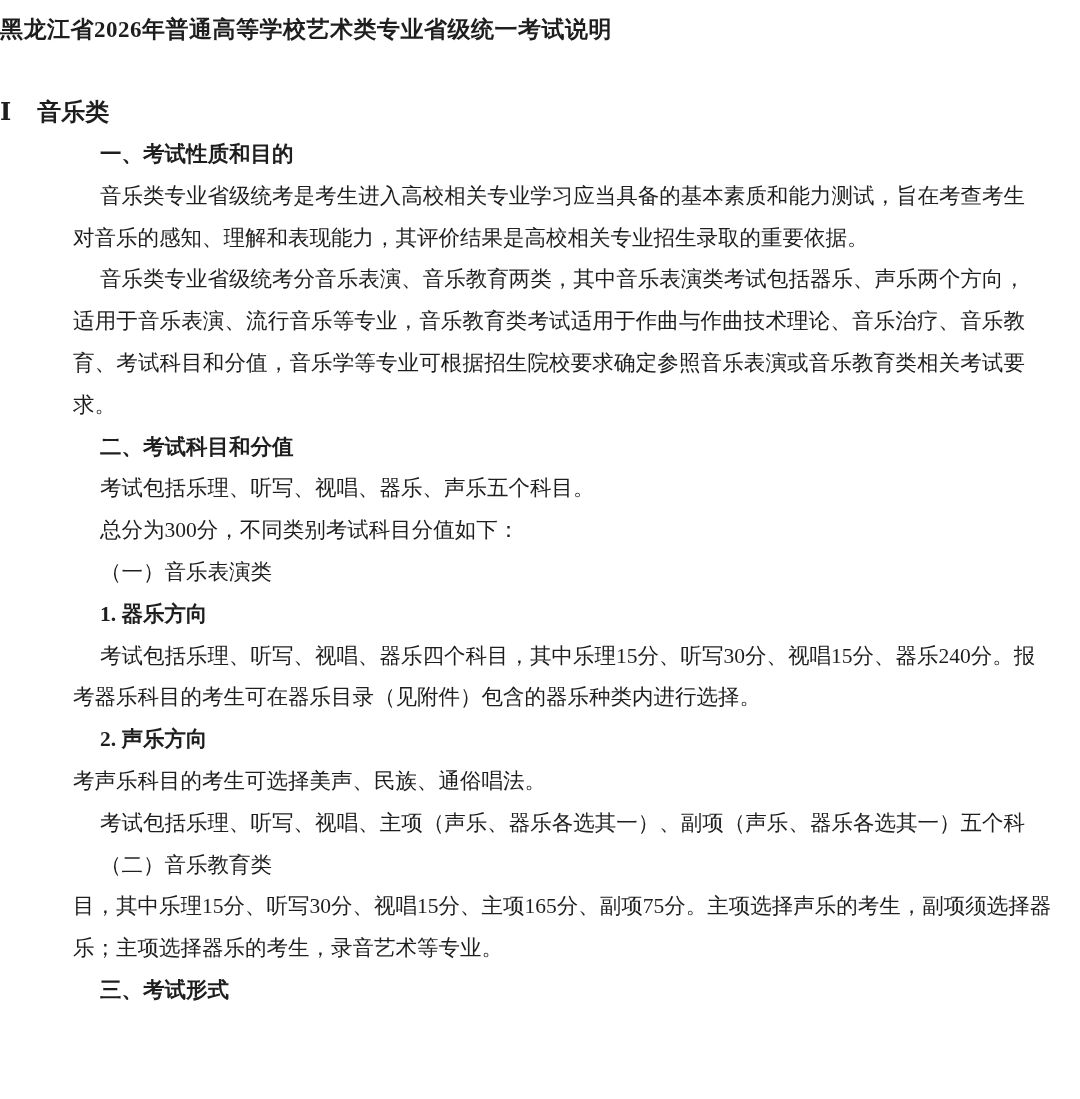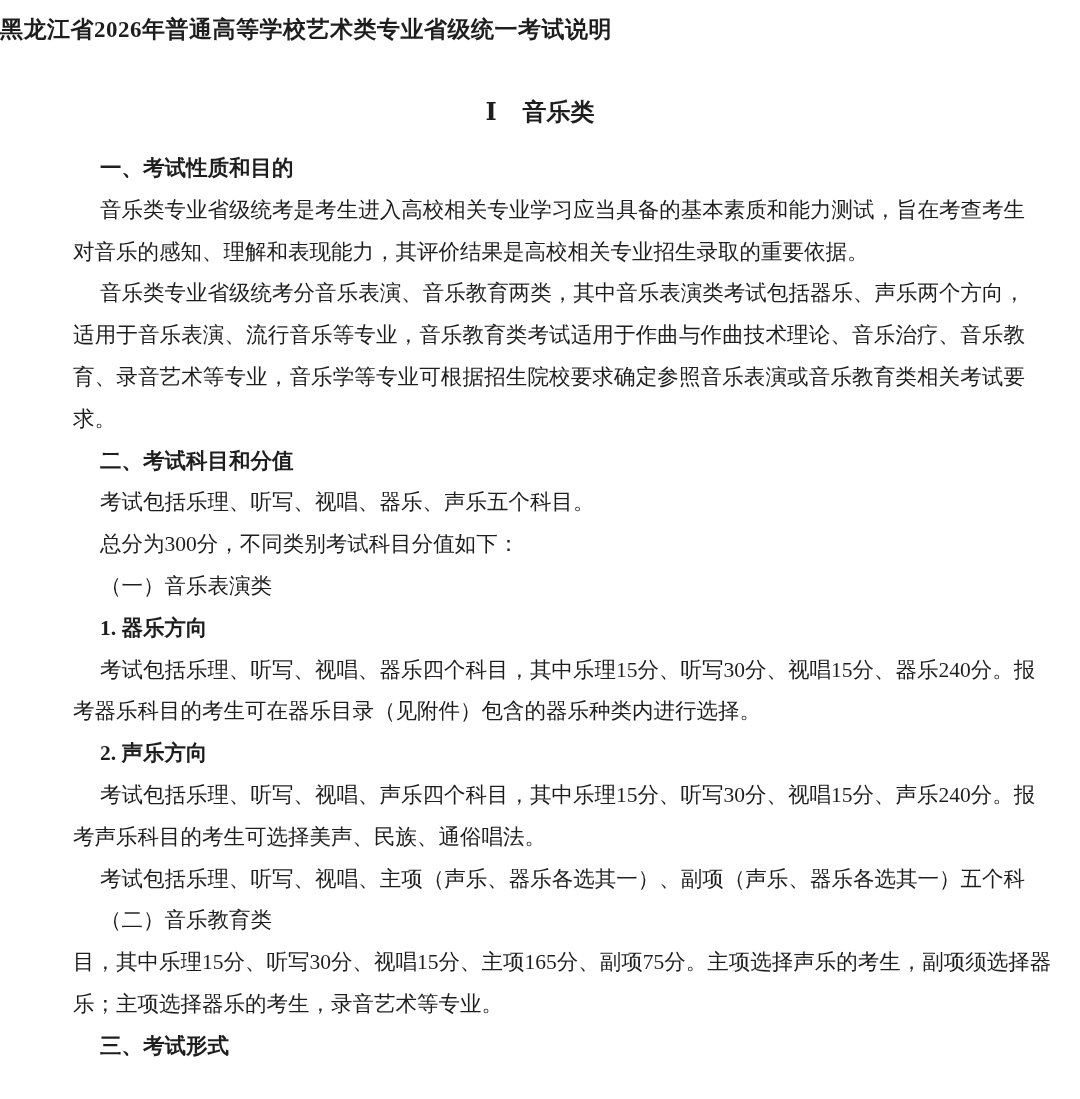--- a/index.html
+++ b/index.html
@@ -25,34 +25,32 @@
     font-size: 23px;
     font-weight: bold;
     letter-spacing: 0.5px;
   }
   .category-heading {
     position: absolute;
     top: 96px;
     left: 0;
     right: 0;
     margin: 0;
-    text-align: center;
     font-size: 24px;
     font-weight: bold;
   }
   .category-heading .numeral {
     margin-right: 26px;
   }
   .doc-body {
     position: absolute;
     top: 134px;
     left: 73px;
     width: 952px;
     font-size: 21.5px;
-    margin-top: 14px;
   }
   .line {
     height: 41.8px;
     line-height: 41.8px;
     white-space: nowrap;
   }
   .line.indent {
     text-indent: 27px;
   }
   .line.j {
@@ -71,30 +69,29 @@
 <h2 class="category-heading">
   <span class="numeral">Ⅰ</span><span>音乐类</span>
 </h2>
 
 <div class="doc-body">
     <div class="line bold indent">一、考试性质和目的</div>
     <div class="line indent j">音乐类专业省级统考是考生进入高校相关专业学习应当具备的基本素质和能力测试，旨在考查考生</div>
     <div class="line">对音乐的感知、理解和表现能力，其评价结果是高校相关专业招生录取的重要依据。</div>
     <div class="line indent j">音乐类专业省级统考分音乐表演、音乐教育两类，其中音乐表演类考试包括器乐、声乐两个方向，</div>
     <div class="line j">适用于音乐表演、流行音乐等专业，音乐教育类考试适用于作曲与作曲技术理论、音乐治疗、音乐教</div>
-    <div class="line j">育、录音艺术等专业，音乐学等专业可根据招生院校要求确定参照音乐表演或音乐教育类相关考试要</div>
+    <div class="line j">育、考试科目和分值，音乐学等专业可根据招生院校要求确定参照音乐表演或音乐教育类相关考试要</div>
     <div class="line">求。</div>
     <div class="line bold indent">二、考试科目和分值</div>
     <div class="line indent">考试包括乐理、听写、视唱、器乐、声乐五个科目。</div>
     <div class="line indent">总分为300分，不同类别考试科目分值如下：</div>
     <div class="line indent">（一）音乐表演类</div>
     <div class="line bold indent">1. 器乐方向</div>
     <div class="line indent j">考试包括乐理、听写、视唱、器乐四个科目，其中乐理15分、听写30分、视唱15分、器乐240分。报</div>
     <div class="line">考器乐科目的考生可在器乐目录（见附件）包含的器乐种类内进行选择。</div>
     <div class="line bold indent">2. 声乐方向</div>
-    <div class="line indent j">考试包括乐理、听写、视唱、声乐四个科目，其中乐理15分、听写30分、视唱15分、声乐240分。报</div>
     <div class="line">考声乐科目的考生可选择美声、民族、通俗唱法。</div>
     <div class="line indent j">考试包括乐理、听写、视唱、主项（声乐、器乐各选其一）、副项（声乐、器乐各选其一）五个科</div>
     <div class="line indent">（二）音乐教育类</div>
     <div class="line j">目，其中乐理15分、听写30分、视唱15分、主项165分、副项75分。主项选择声乐的考生，副项须选择器</div>
     <div class="line">乐；主项选择器乐的考生，录音艺术等专业。</div>
     <div class="line bold indent">三、考试形式</div>
   </div>
 
 </body></html>

